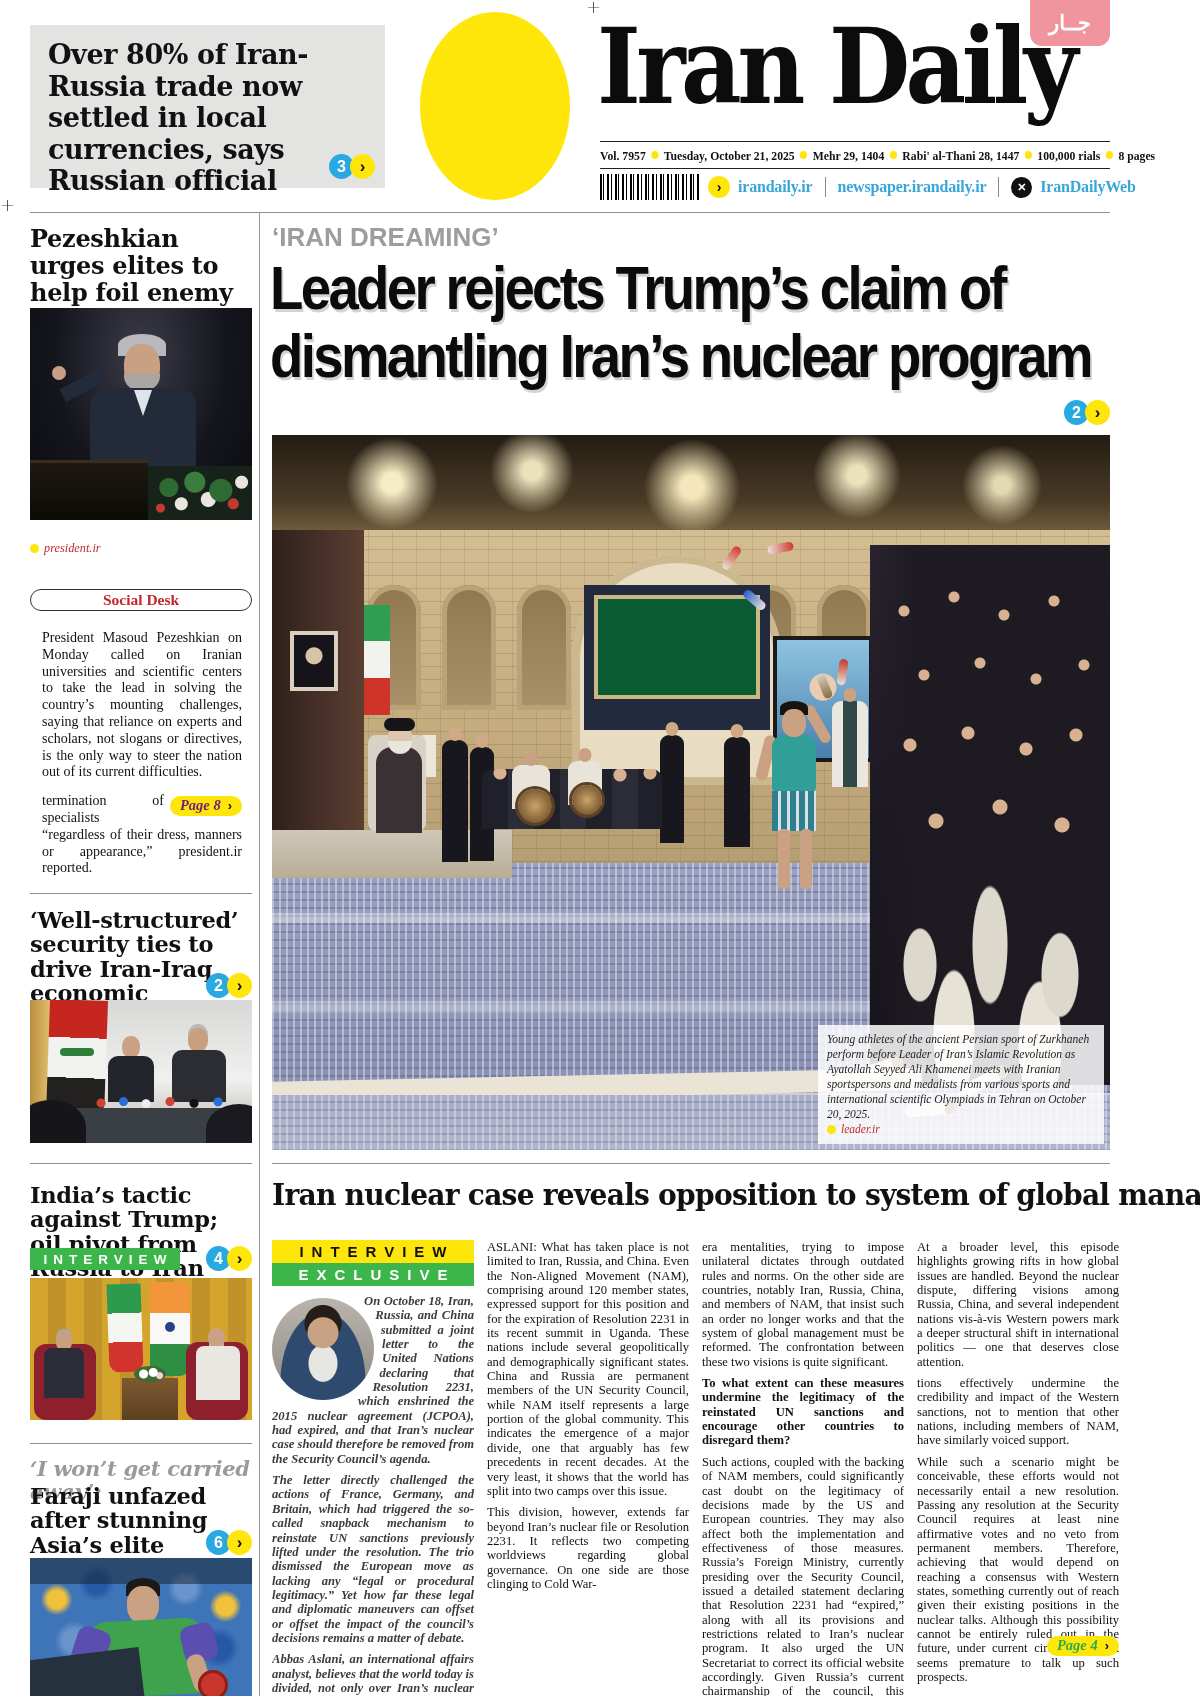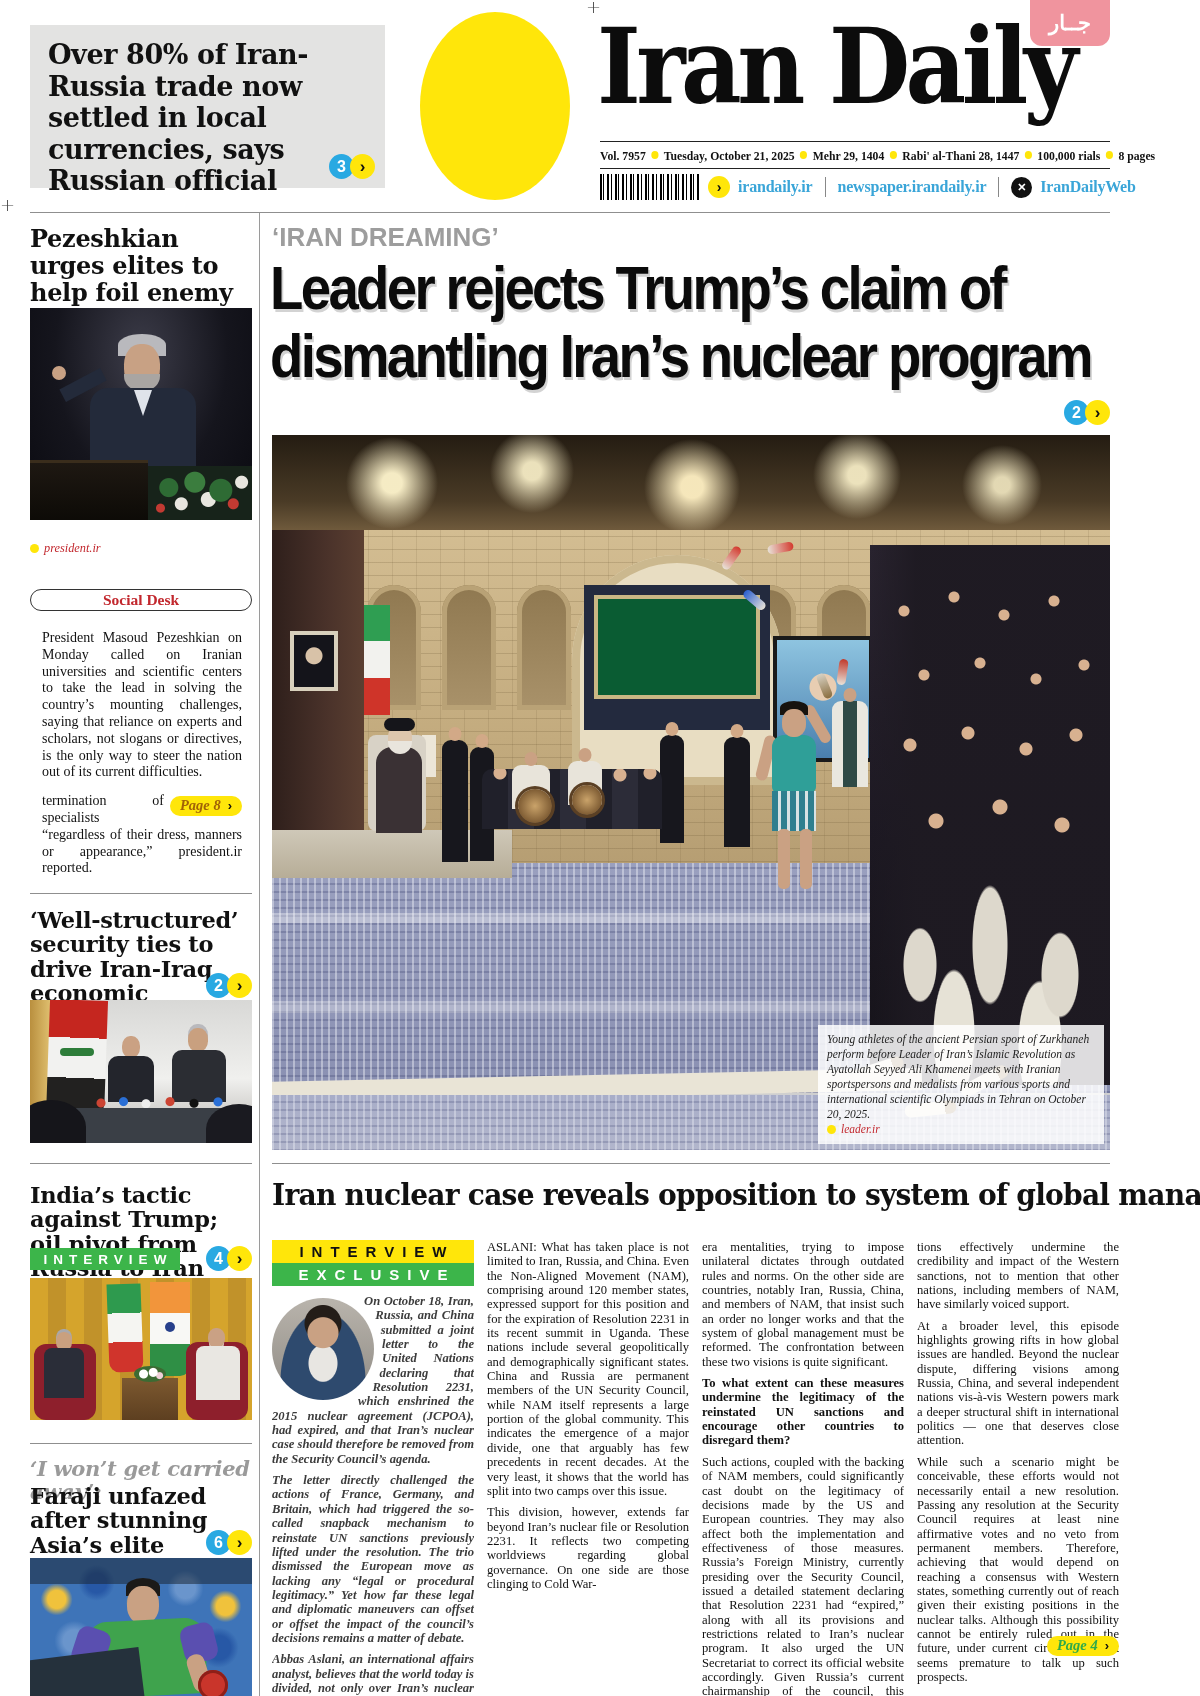--- a/index.html
+++ b/index.html
@@ -54,21 +54,21 @@
   .cap{position:absolute;left:30px;width:222px;font-size:12.3px;font-style:italic;line-height:1.25;color:#1c1c1c;}
   .cap-src{color:#c2272d;}
   .cap-src::before{content:"";display:inline-block;width:9px;height:9px;border-radius:50%;
                    background:#ffe60a;margin-right:5px;vertical-align:-1px;}
   .desk-pill{position:absolute;left:30px;width:222px;box-sizing:border-box;border:1.6px solid #333;
              border-radius:14px;text-align:center;color:#c2272d;font-weight:bold;font-size:15.5px;padding:1px 0;}
   .lc-body{position:absolute;left:30px;width:224px;font-size:14px;line-height:1.2;text-align:justify;}
   .lc-body p{margin:12px;}
   .page-pill{display:inline-flex;align-items:center;gap:7px;background:#ffe60a;border-radius:13px;
              padding:2px 10px 3px;font-style:italic;font-weight:bold;font-size:14.5px;line-height:1;}
-  .page-pill .pg{color:#a16207;}
+  .page-pill .pg{color:#701a75;}
   .page-pill.green .pg{color:#2faa4a;}
   .page-pill .ar{color:#111;font-style:normal;font-family:"Liberation Sans",sans-serif;font-weight:bold;font-size:13px;}
   .fl{float:right;margin:3px 0 3px 6px;}
   .badge-row{position:absolute;display:flex;justify-content:flex-end;}
   .tagbar-sm{position:absolute;width:150px;height:22px;background:#3cb54a;color:#fff;display:flex;
              align-items:center;justify-content:center;font:bold 13.5px "Liberation Sans",sans-serif;
              letter-spacing:6px;text-indent:6px;}
 
   
   .lead-kicker{position:absolute;left:272px;top:222px;font:bold 26px "Liberation Sans",sans-serif;color:#9d9d9d;}
@@ -439,22 +439,22 @@
     <p>This division, however, extends far beyond Iran’s nuclear file or Resolution 2231. It reflects two competing worldviews regarding global governance. On one side are those clinging to Cold War-</p>
   </div>
 
   <div class="ivcol" style="left:702px;">
     <p>era mentalities, trying to impose unilateral dictates through outdated rules and norms. On the other side are countries, notably Iran, Russia, China, and members of NAM, that insist such an order no longer works and that the system of global management must be reformed. The confrontation between these two visions is quite significant.</p>
     <p class="q">To what extent can these measures undermine the legitimacy of the reinstated UN sanctions and encourage other countries to disregard them?</p>
     <p>Such actions, coupled with the backing of NAM members, could significantly cast doubt on the legitimacy of decisions made by the US and European countries. They may also affect both the implementation and effectiveness of those measures. Russia’s Foreign Ministry, currently presiding over the Security Council, issued a detailed statement declaring that Resolution 2231 had “expired,” along with all its provisions and restrictions related to Iran’s nuclear program. It also urged the UN Secretariat to correct its official website accordingly. Given Russia’s current chairmanship of the council, this statement carried weight. China’s stance is also noteworthy, given its strong economic capacity and crucial role in Iran’s trade relations. Both posi-</p>
   </div>
 
   <div class="ivcol" style="left:917px;">
+    <p>At a broader level, this episode highlights growing rifts in how global issues are handled. Beyond the nuclear dispute, differing visions among Russia, China, and several independent nations vis-à-vis Western powers mark a deeper structural shift in international politics — one that deserves close attention.</p>
     <p>tions effectively undermine the credibility and impact of the Western sanctions, not to mention that other nations, including members of NAM, have similarly voiced support.</p>
-    <p>At a broader level, this episode highlights growing rifts in how global issues are handled. Beyond the nuclear dispute, differing visions among Russia, China, and several independent nations vis-à-vis Western powers mark a deeper structural shift in international politics — one that deserves close attention.</p>
     <p><span>While such a scenario might be conceivable, these efforts would not necessarily entail a new resolution. Passing any resolution at the Security Council requires at least nine affirmative votes and no veto from permanent members. Therefore, achieving that would depend on reaching a consensus with Western states, something currently out of reach given their existing positions in the nuclear talks. Although this possibility cannot be entirely ruled out</span>
       <span>in the future, under current circumstances it seems premature to talk up such prospects.</span></p>
     <span class="page-pill green" style="position:absolute;right:0;top:396px;">
         <span class="pg">Page 4</span>
         <span class="ar">›</span>
       </span>
   </div>
 
 </div>
 

